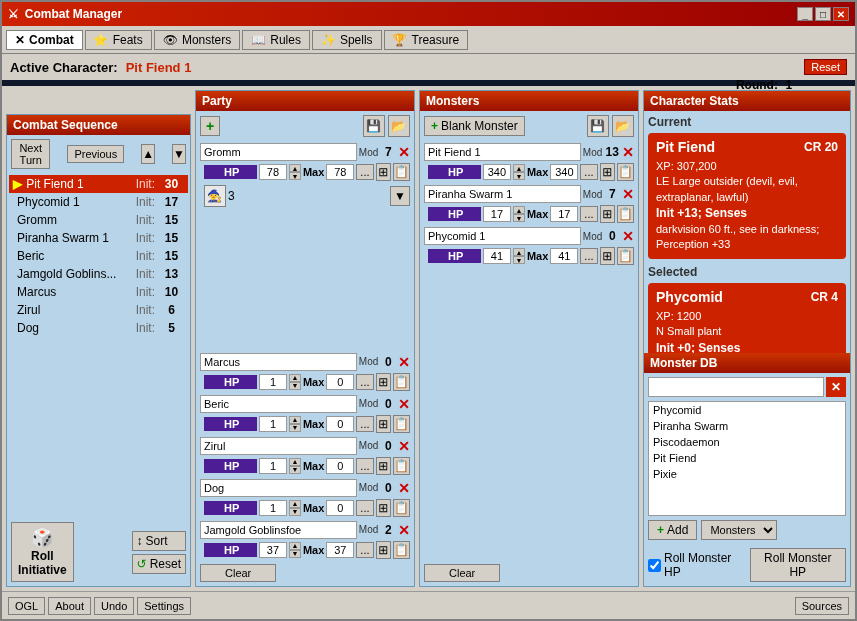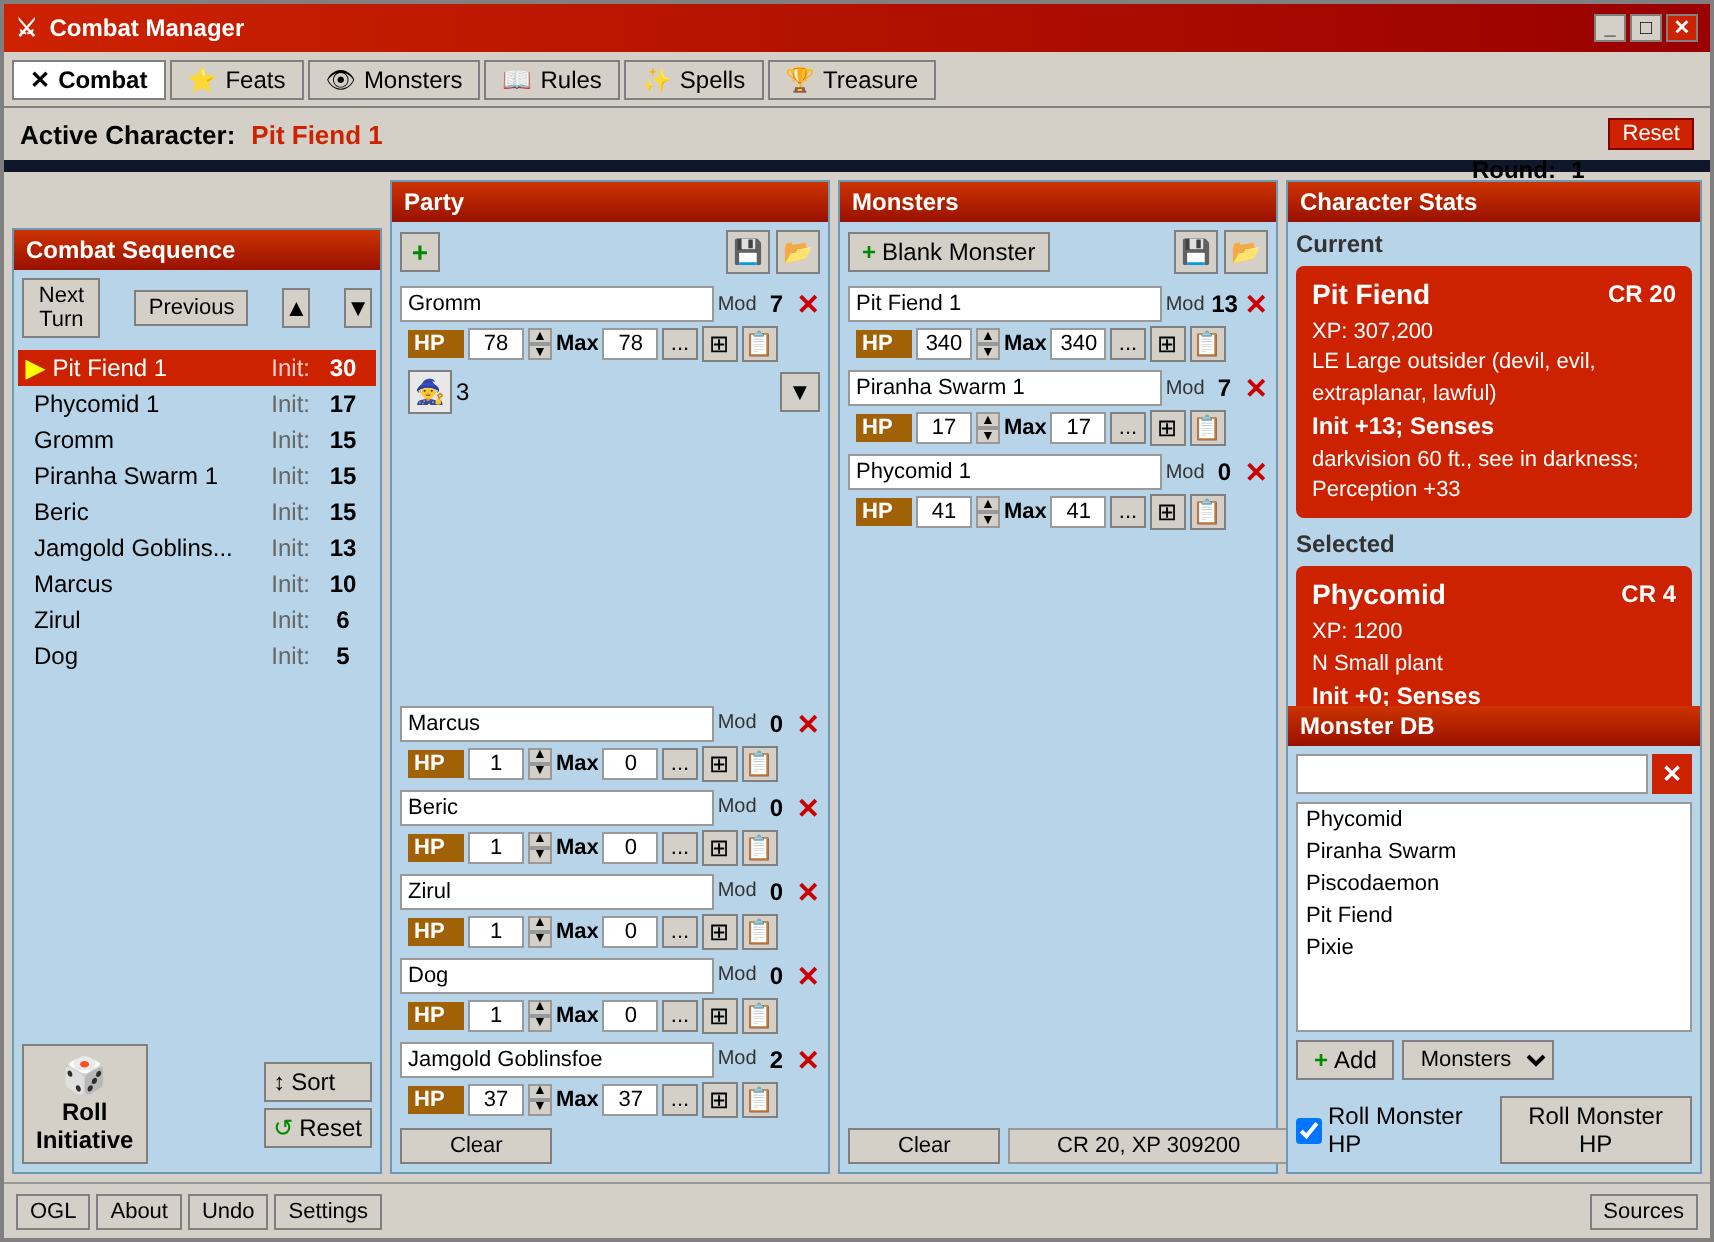--- a/index.html
+++ b/index.html
@@ -101,22 +101,22 @@
       flex: 1; background: white; border: 1px solid #999;
       padding: 1px 3px; font-size: 11px; height: 18px;
     }
     .mod-label { font-size: 10px; color: #333; }
     .mod-val { font-weight: bold; min-width: 16px; text-align: center; }
     .red-x {
       color: #cc0000; font-weight: bold; cursor: pointer; font-size: 14px;
     }
     .hp-row { display: flex; align-items: center; gap: 2px; padding-left: 4px; }
     .hp-label {
-      background: #a16207; color: white; font-weight: bold;
-      padding: 1px 3px; font-size: 11px; min-width: 28px; text-align: left;
+      background: #4c1d95; color: white; font-weight: bold;
+      padding: 1px 20px; font-size: 11px; min-width: 28px; text-align: left;
     }
     .hp-val { background: white; border: 1px solid #999; padding: 1px 3px; font-size: 11px; min-width: 28px; text-align: center; }
     .spinner { display: flex; flex-direction: column; }
     .spin-btn { width: 12px; height: 8px; background: #d4d0c8; border: 1px solid #999; display: flex; align-items: center; justify-content: center; cursor: pointer; font-size: 7px; line-height: 1; }
     .max-label { font-weight: bold; font-size: 11px; }
     .dots-btn {
       background: #d4d0c8; border: 1px solid #808080; padding: 1px 3px; cursor: pointer; font-size: 11px;
     }
 
     
@@ -579,21 +579,20 @@
       <span class="max-label">Max</span>
       <span class="hp-val">41</span>
       <button class="dots-btn">...</button>
       <div class="icon-btn" style="width:18px;height:18px;">⊞</div>
       <div class="icon-btn" style="width:18px;height:18px;">📋</div>
     </div>
   </div>
         </div>
       <div class="panel-bottom" style="justify-content:space-between;display:flex;align-items:center;padding:4px;gap:4px;">
         <button class="clear-btn">Clear</button>
-        <div class="status-bar">CR 20, XP 309200</div>
       </div>
     </div>
 
     <div class="char-stats-panel">
       <div class="panel-header">Character Stats</div>
       <div style="flex:1;overflow-y:auto;padding:4px;">
         <div class="stats-label">Current</div>
         <div class="monster-card">
           <div style="display:flex;justify-content:space-between;align-items:center;margin-bottom:4px;">
             <span class="monster-card-name">Pit Fiend</span>

